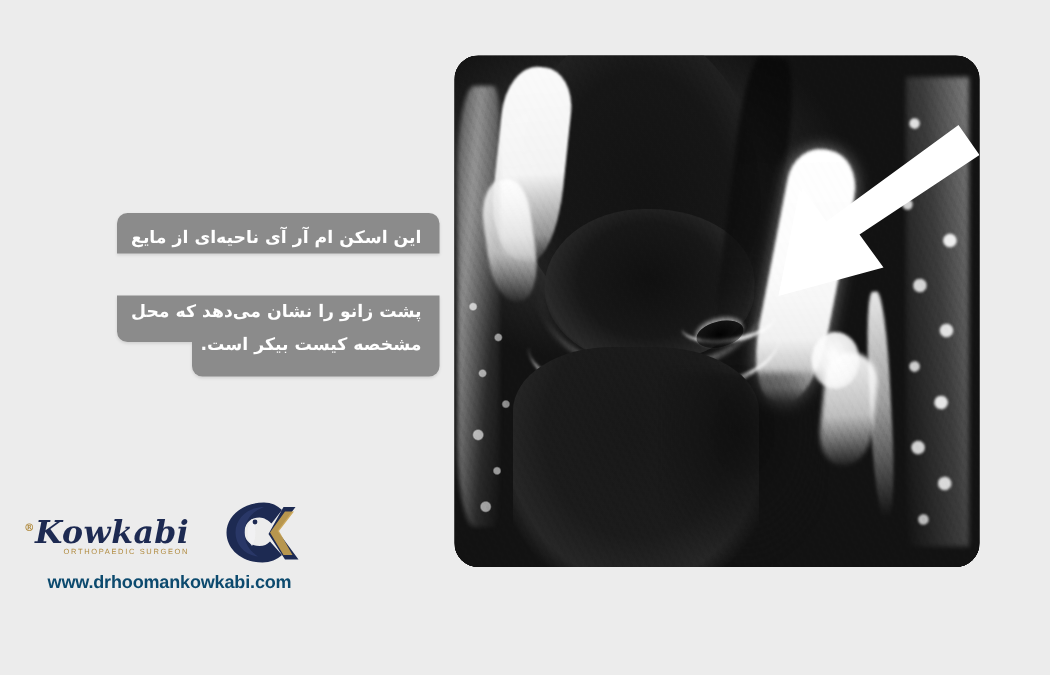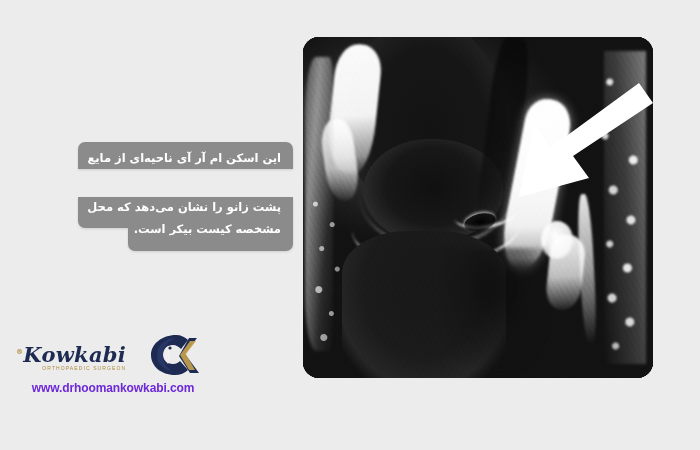--- a/index.html
+++ b/index.html
@@ -416,21 +416,21 @@
     direction: rtl;
     font-size: 9.5px;
     color: #17285a;
     font-weight: bold;
     margin-top: 6px;
     letter-spacing: 0;
     font-family: "DejaVu Sans", sans-serif;
   }
   .brand-url {
     font-size: 12px;
-    color: #6d28d9;
+    color: #0c4a6e;
     font-weight: bold;
     margin-top: 3px;
     font-family: "Liberation Sans", sans-serif;
     letter-spacing: -.1px;
   }
 </style>
 </head>
 <body>
 
 <div id="page">

